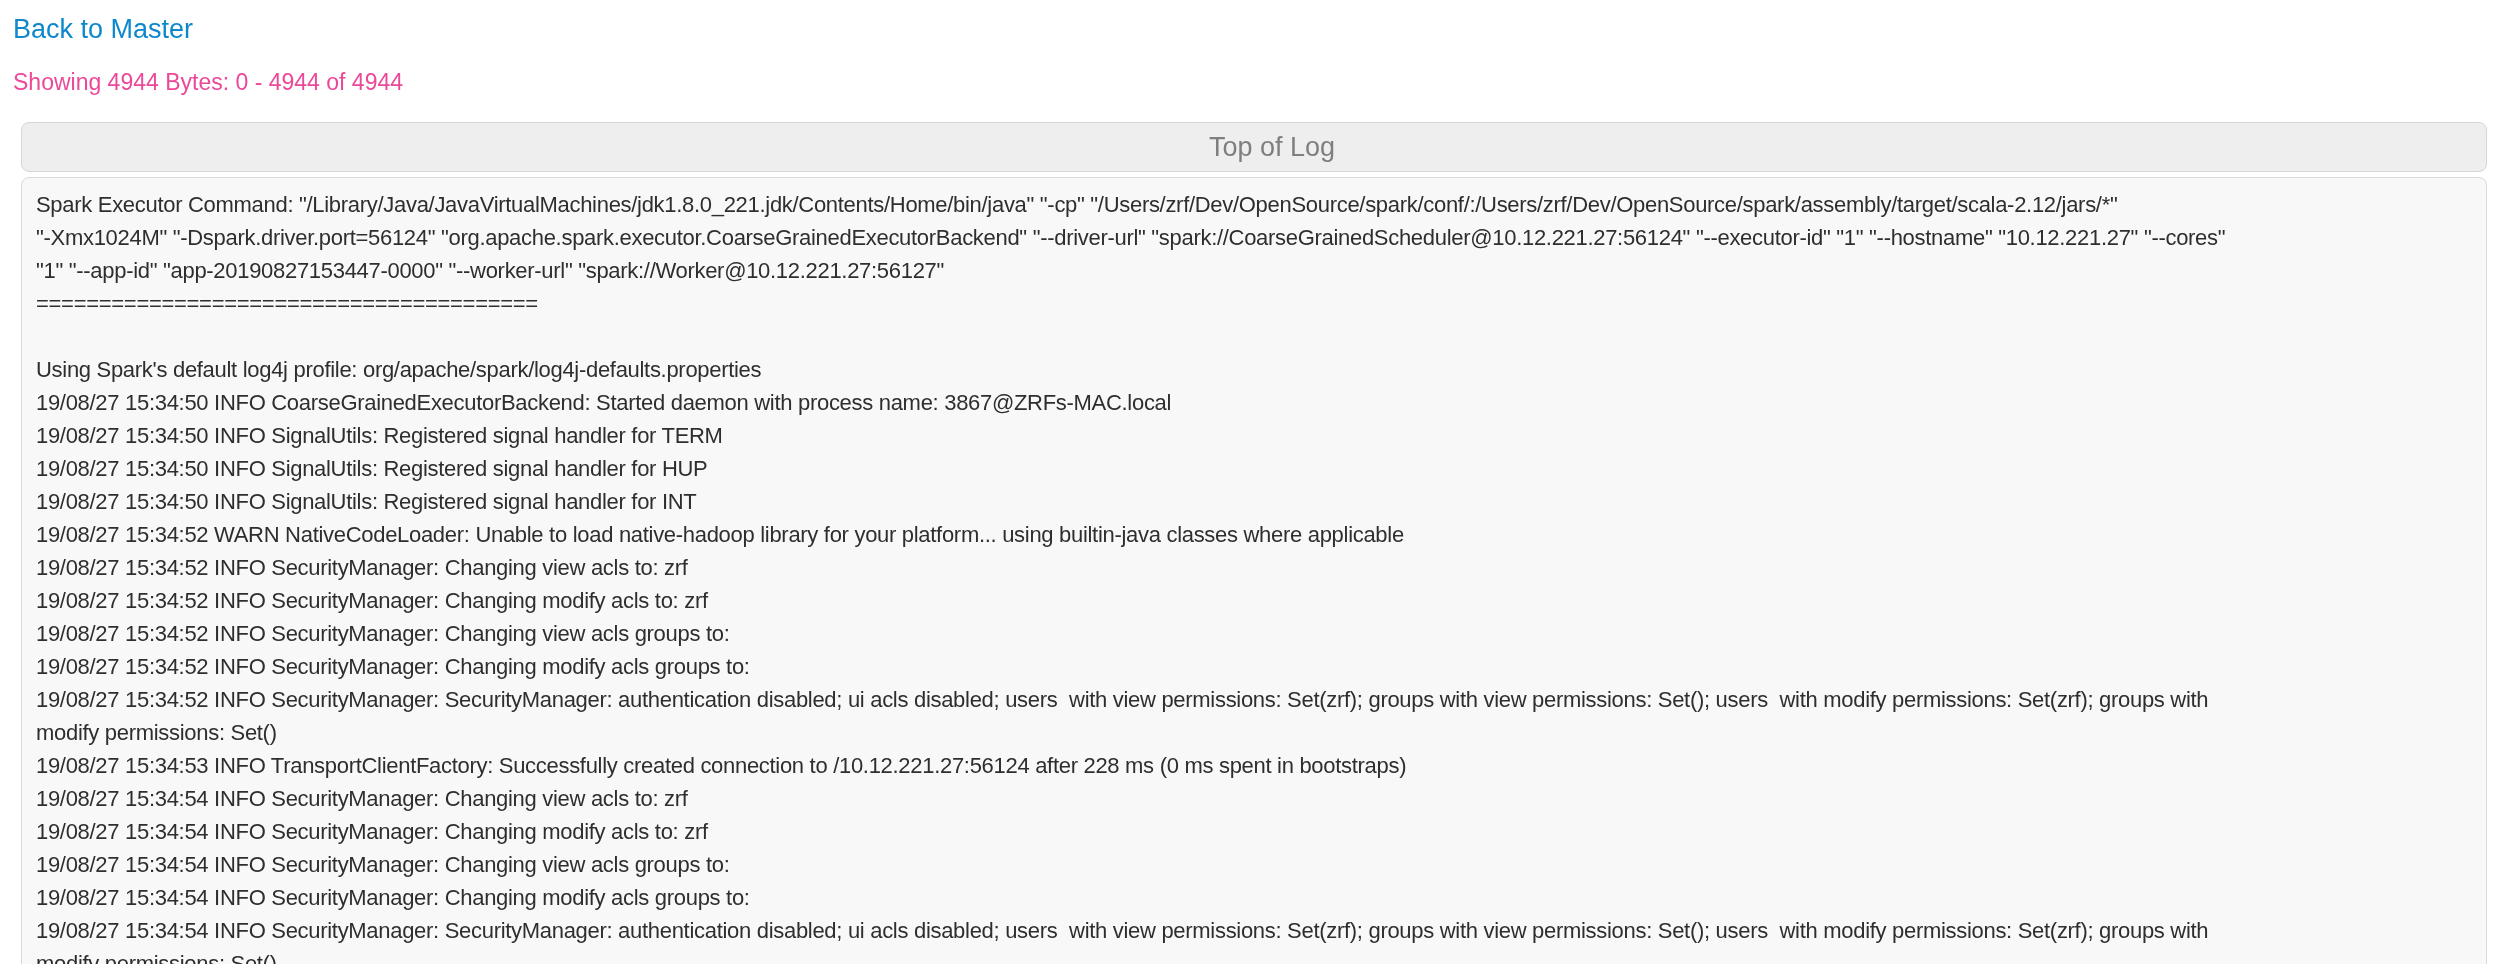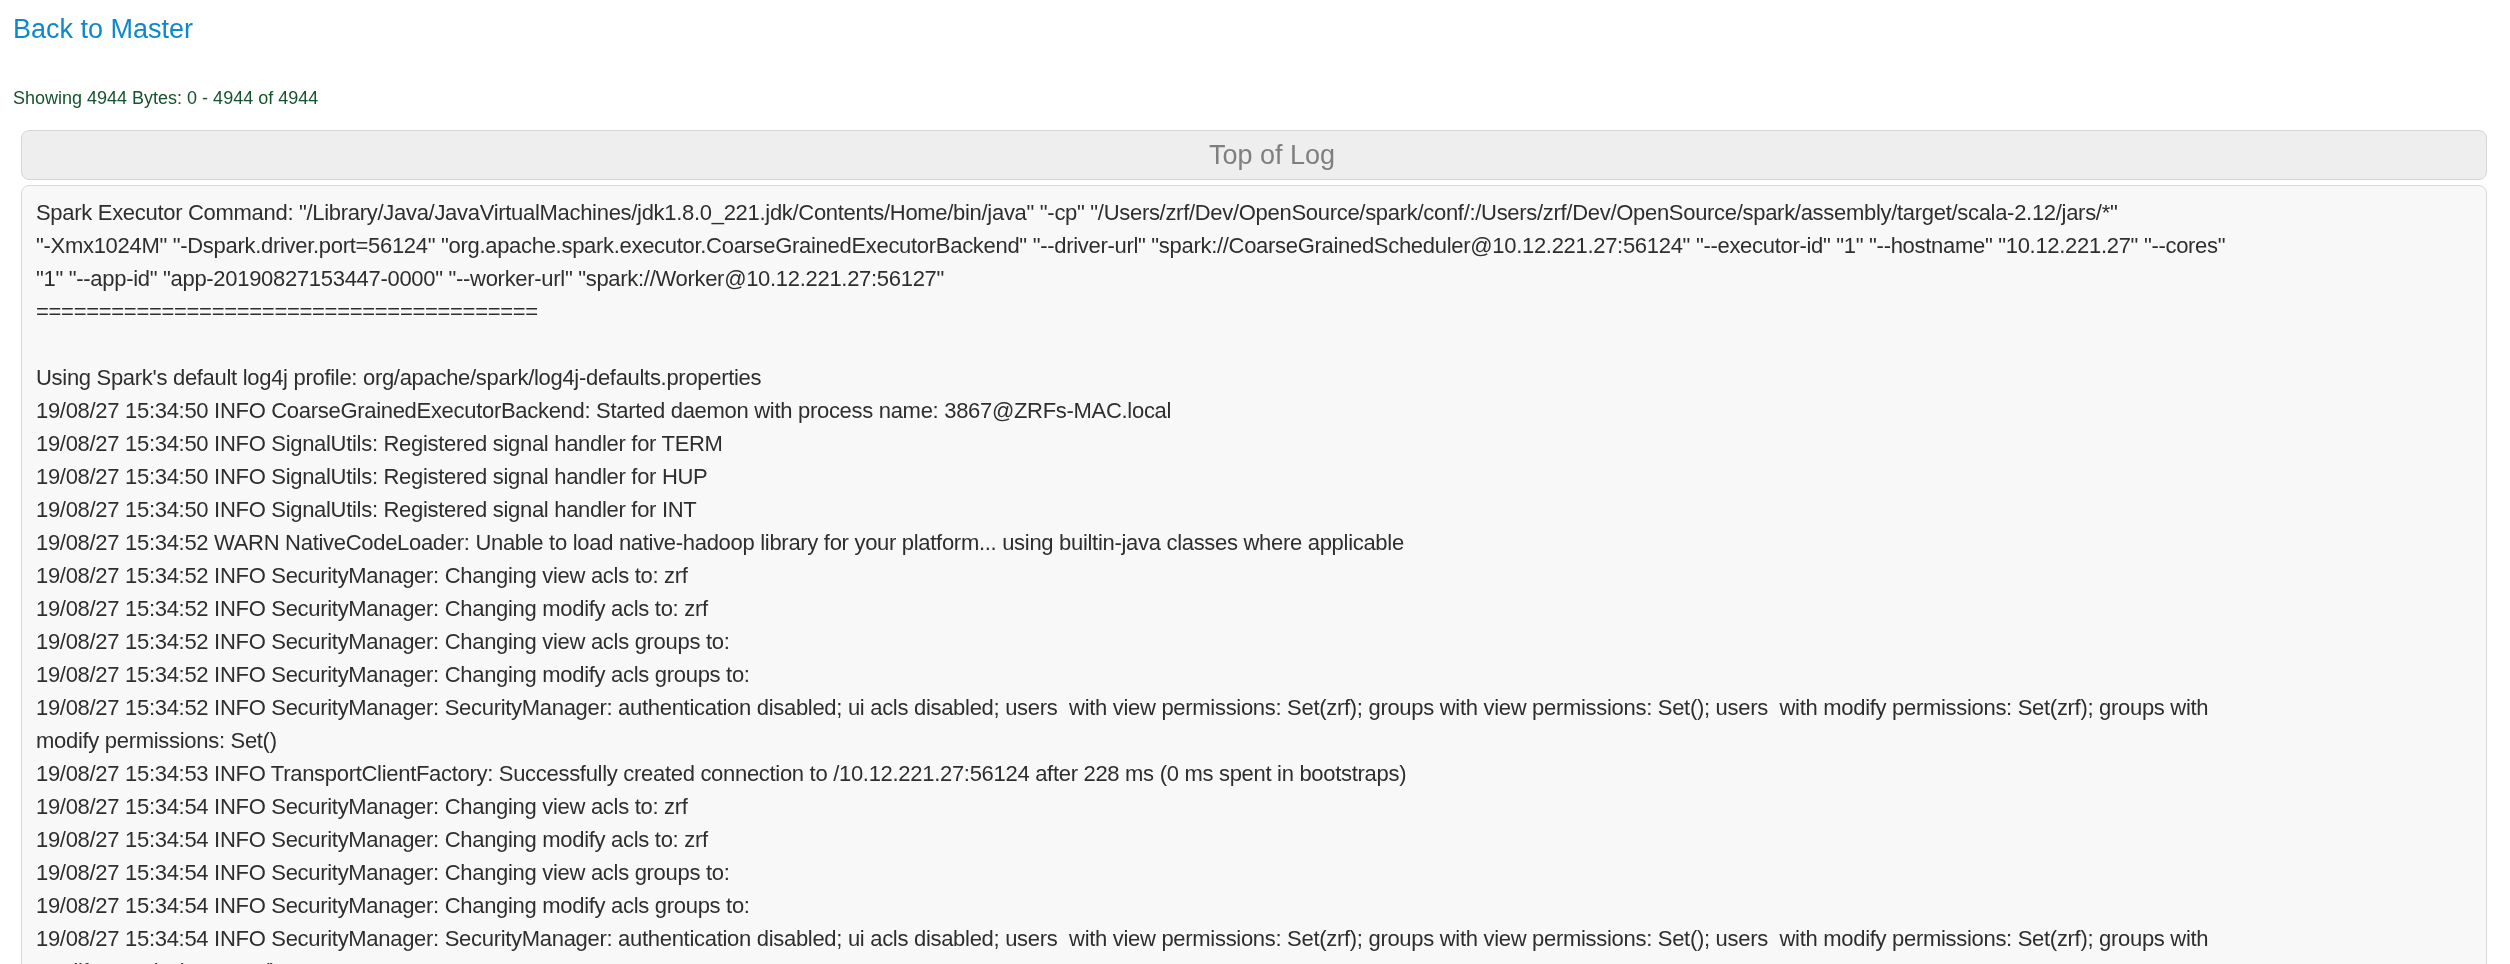--- a/index.html
+++ b/index.html
@@ -9,33 +9,33 @@
     background: #ffffff;
     width: 2510px;
     height: 964px;
     overflow: hidden;
     font-family: "Liberation Sans", sans-serif;
   }
   .page { width: 2510px; height: 964px; position: relative; }
 
   .back-link {
     display: inline-block;
-    margin: 14px 0 16px 13px;
+    margin: 14px 0 0 13px;
     font-size: 27px;
     line-height: 31px;
     color: #0e88cc;
     text-decoration: none;
     cursor: pointer;
   }
 
   .showing {
-    margin: 22px 0 16px 13px;
-    font-size: 18px;
+    margin: 22px 0 24px 13px;
+    font-size: 23px;
     line-height: 31px;
-    color: #14532d;
+    color: #ec4899;
   }
 
   .log-header {
     margin: 0 23px 5px 21px;
     height: 50px;
     line-height: 48px;
     text-align: center;
     font-size: 27px;
     color: #7f7f7f;
     background: #eeeeee;

